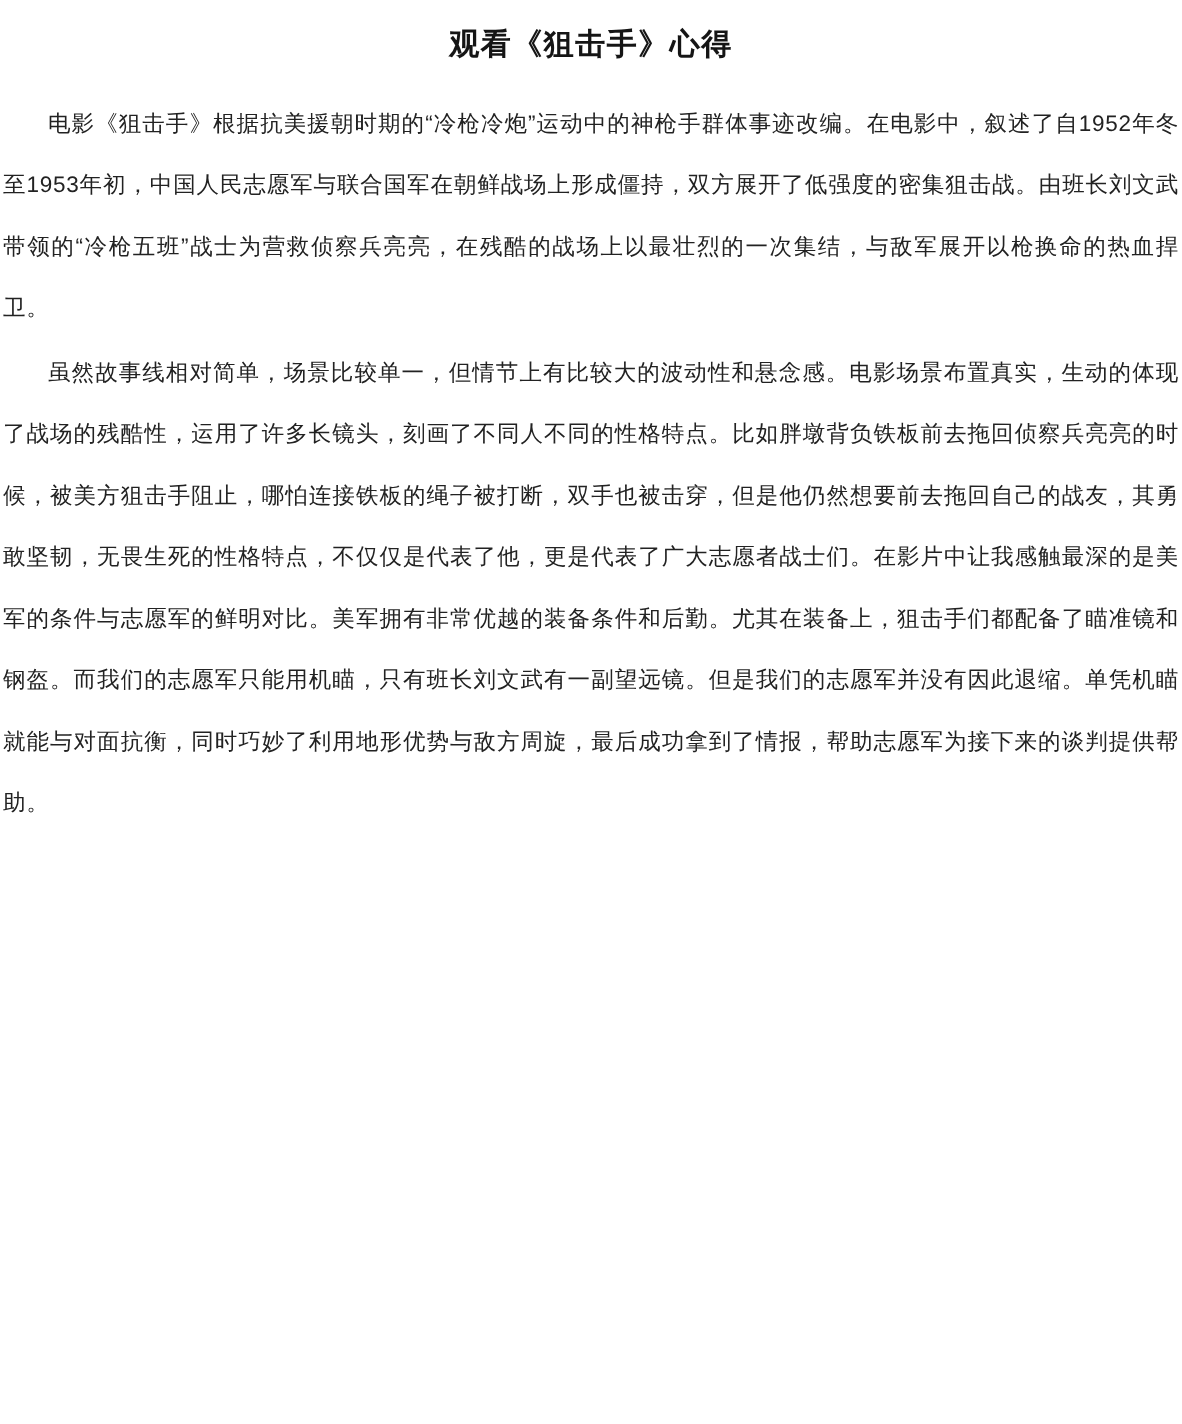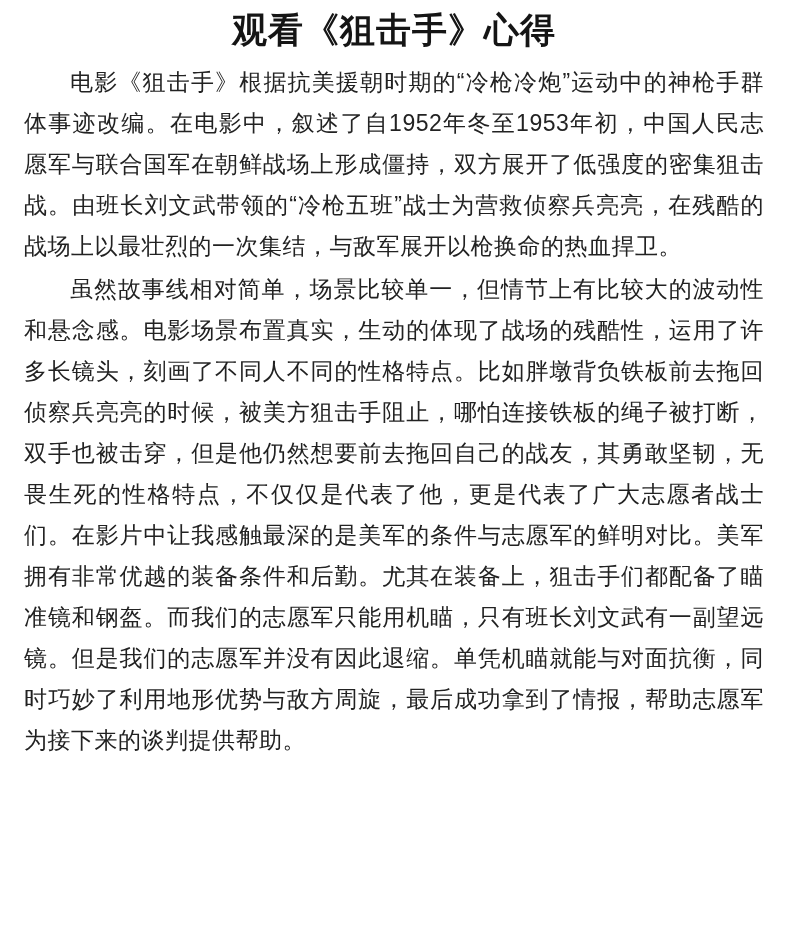--- a/index.html
+++ b/index.html
@@ -15,40 +15,40 @@
   }
   .page {
     width: 788px;
     box-sizing: border-box;
     padding: 10px 0 26px 0;
     background: #ffffff;
   }
   .doc-title {
     margin: 0;
     padding: 2px 20px 0 20px;
-    font-size: 35px;
+    font-size: 20px;
     line-height: 36px;
     font-weight: 700;
     text-align: center;
     color: #151515;
     letter-spacing: 1px;
   }
   .doc-byline {
     margin: 20px 20px 0 20px;
     font-size: 16px;
     line-height: 18px;
     font-weight: 400;
     text-align: center;
     color: #3d3d3d;
     letter-spacing: 0.5px;
   }
   .doc-body {
     margin-top: 14px;
-    padding: 0 24px;
-    font-size: 23px;
+    padding: 0 2px;
+    font-size: 15px;
     line-height: 41px;
     color: #222222;
     text-align: justify;
     text-justify: inter-ideograph;
     letter-spacing: 0.5px;
   }
   .doc-body p {
     margin: 0 0 2px 0;
     text-indent: 2em;
   }

